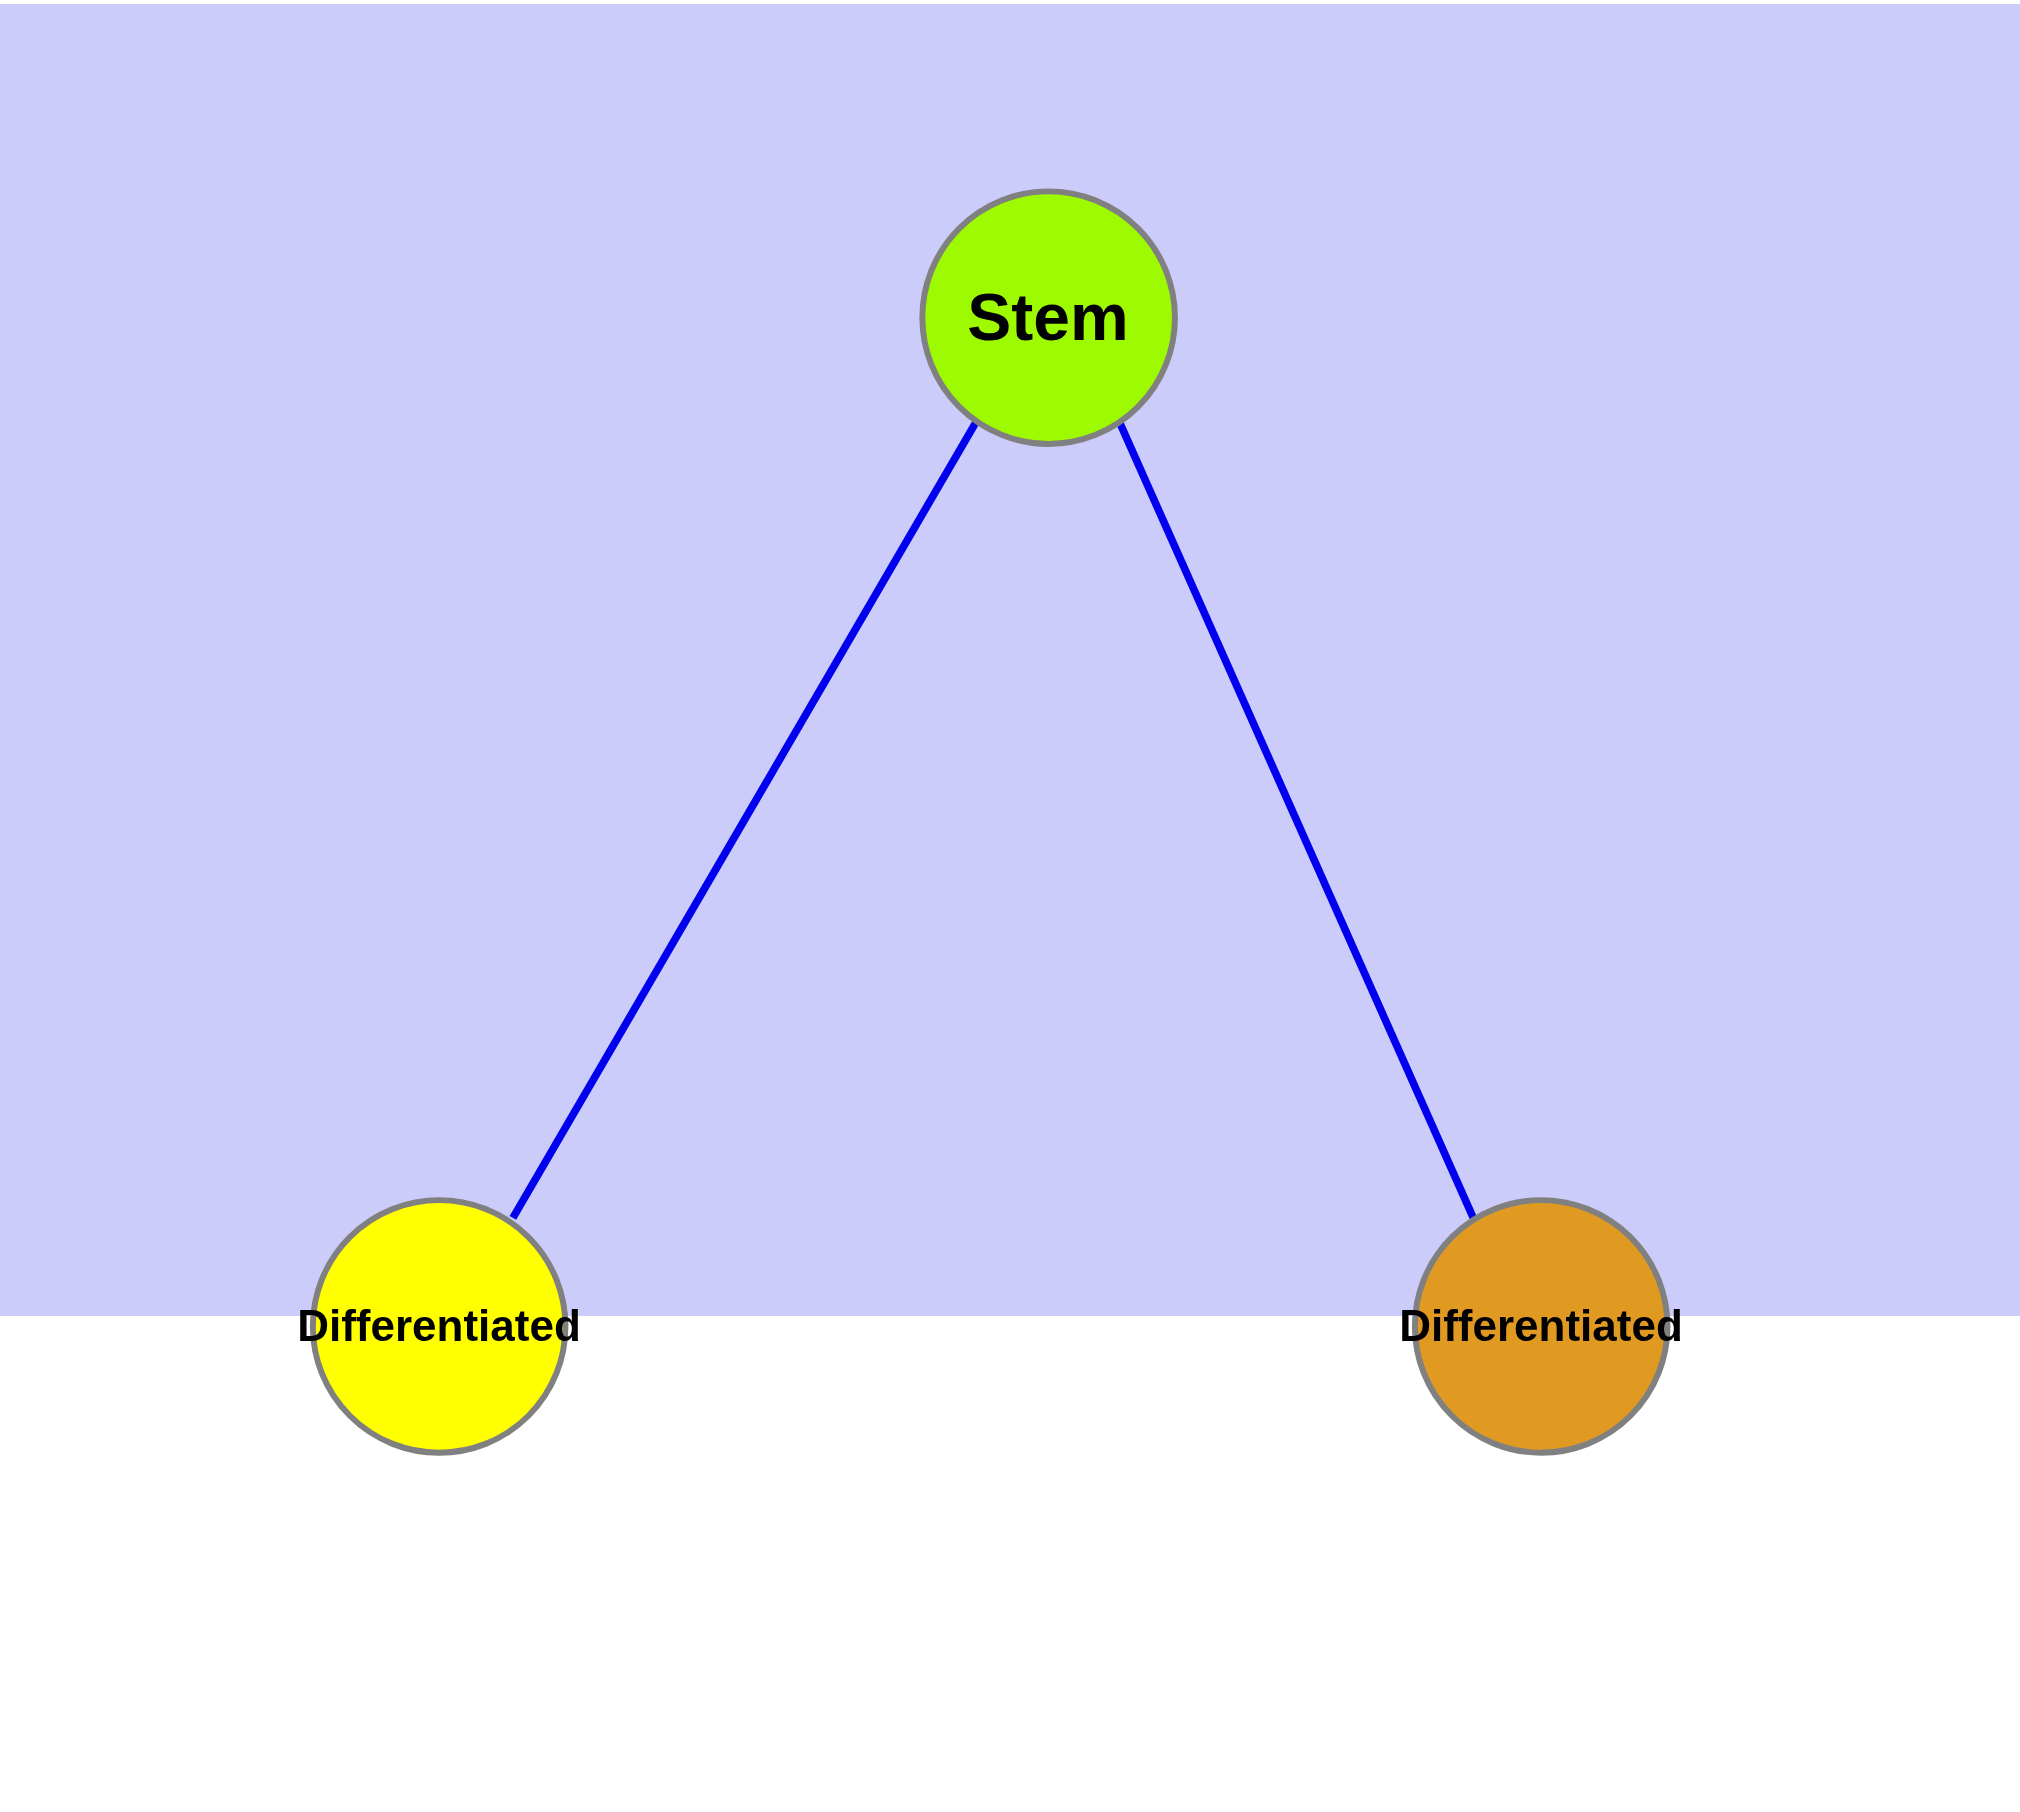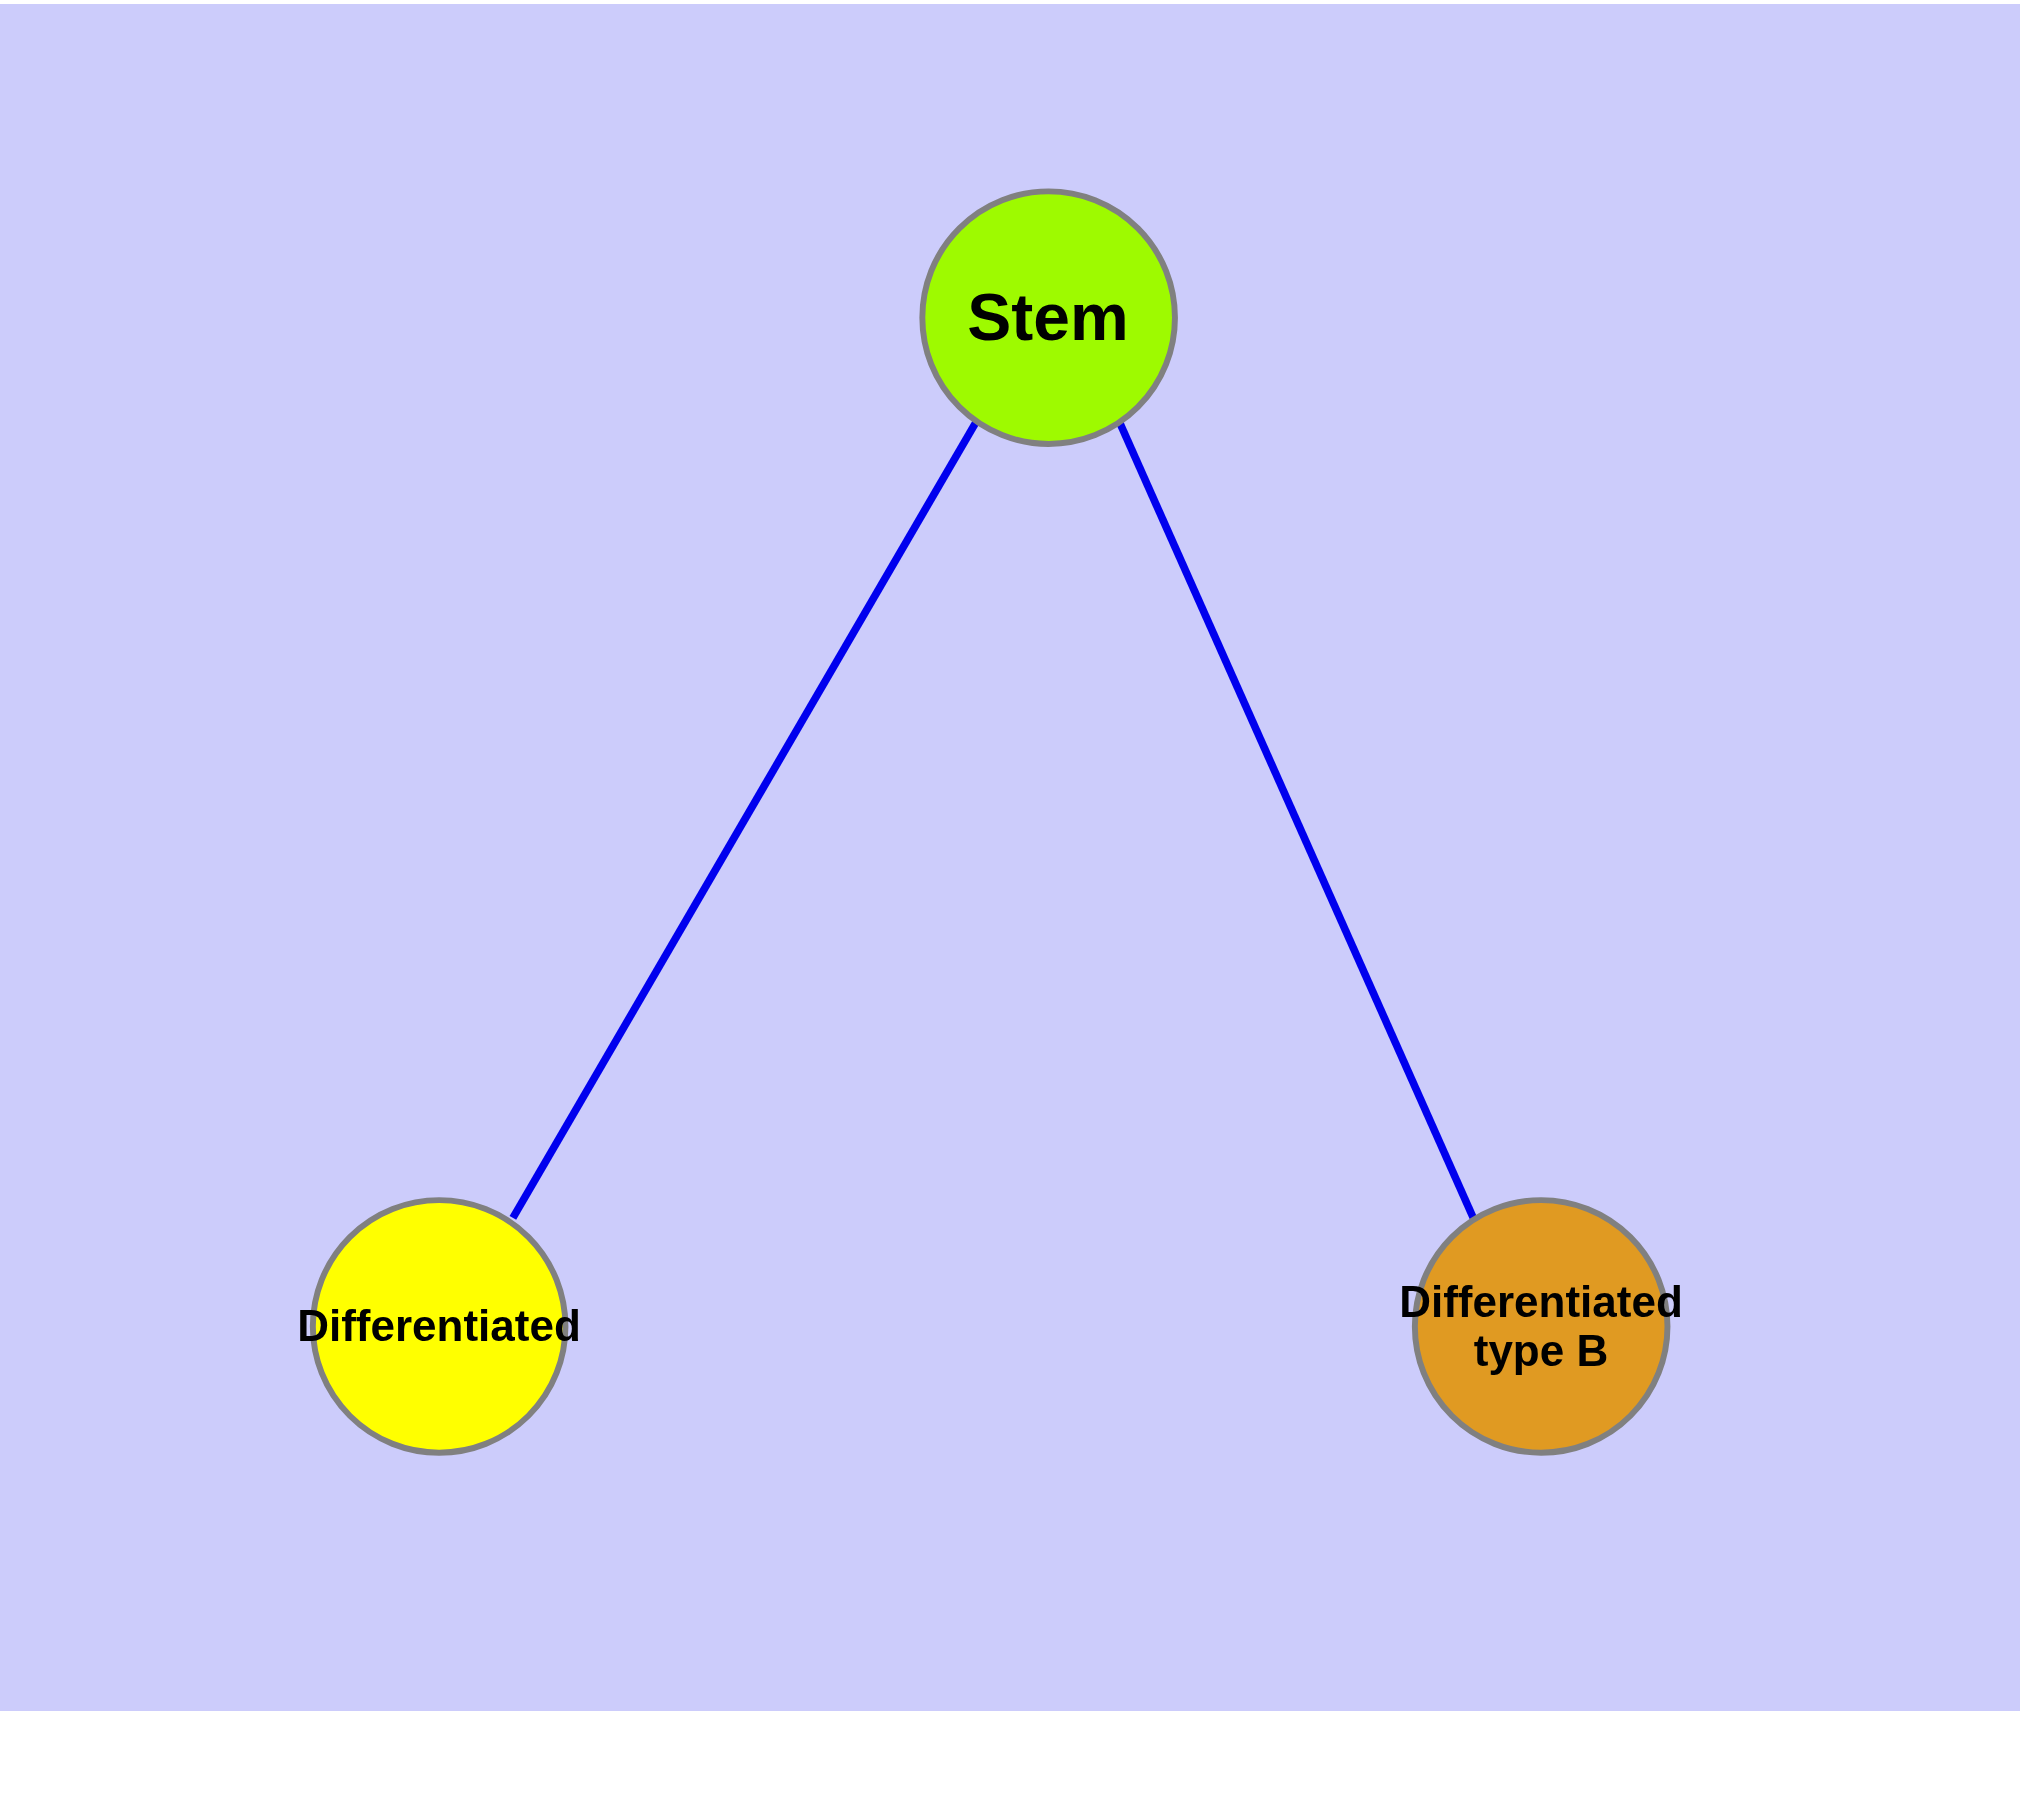--- a/index.html
+++ b/index.html
@@ -11,21 +11,21 @@
     width: 2021px;
     height: 1812px;
     overflow: hidden;
     font-family: "Liberation Sans", sans-serif;
   }
   #canvas {
     position: absolute;
     left: 0;
     top: 4.2px;
     width: 2021px;
-    height: 1707px;
+    height: 1312px;
     background: #ccccfb;
   }
   #graph {
     position: absolute;
     left: 0;
     top: 0;
     width: 2021px;
     height: 1798px;
   }
   .node-label {
@@ -59,16 +59,16 @@
       <circle cx="1237" cy="370" r="149" fill="#9efa00" stroke="#808080" stroke-width="7"></circle>
       <circle cx="518" cy="1560" r="149" fill="#ffff00" stroke="#808080" stroke-width="7"></circle>
       <circle cx="1818" cy="1560" r="149" fill="#e09a22" stroke="#808080" stroke-width="7"></circle>
     </g>
   </svg>
 
   <div class="node-label label-stem" style="left:1048px; top:314px;">Stem</div>
 
   <div class="node-label label-leaf" style="left:439px; top:1322px;"><span>Differentiated</span><br></div>
 
-  <div class="node-label label-leaf" style="left:1541px; top:1322px;"><span>Differentiated</span><br><span>type B</span></div>
+  <div class="node-label label-leaf" style="left:1541px; top:1322px;"><span>Differentiated</span><br></div>
 
 </div>
 
 
 </body></html>

